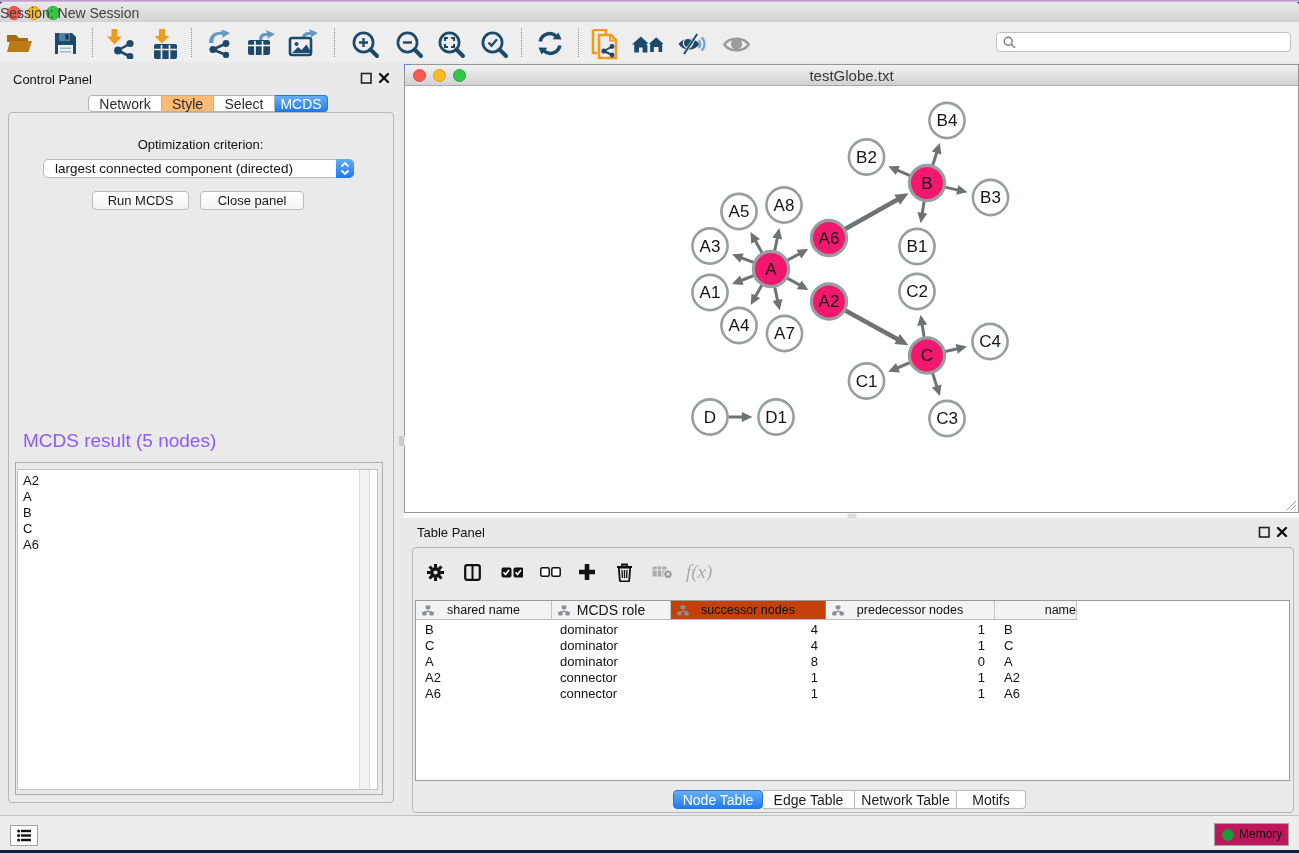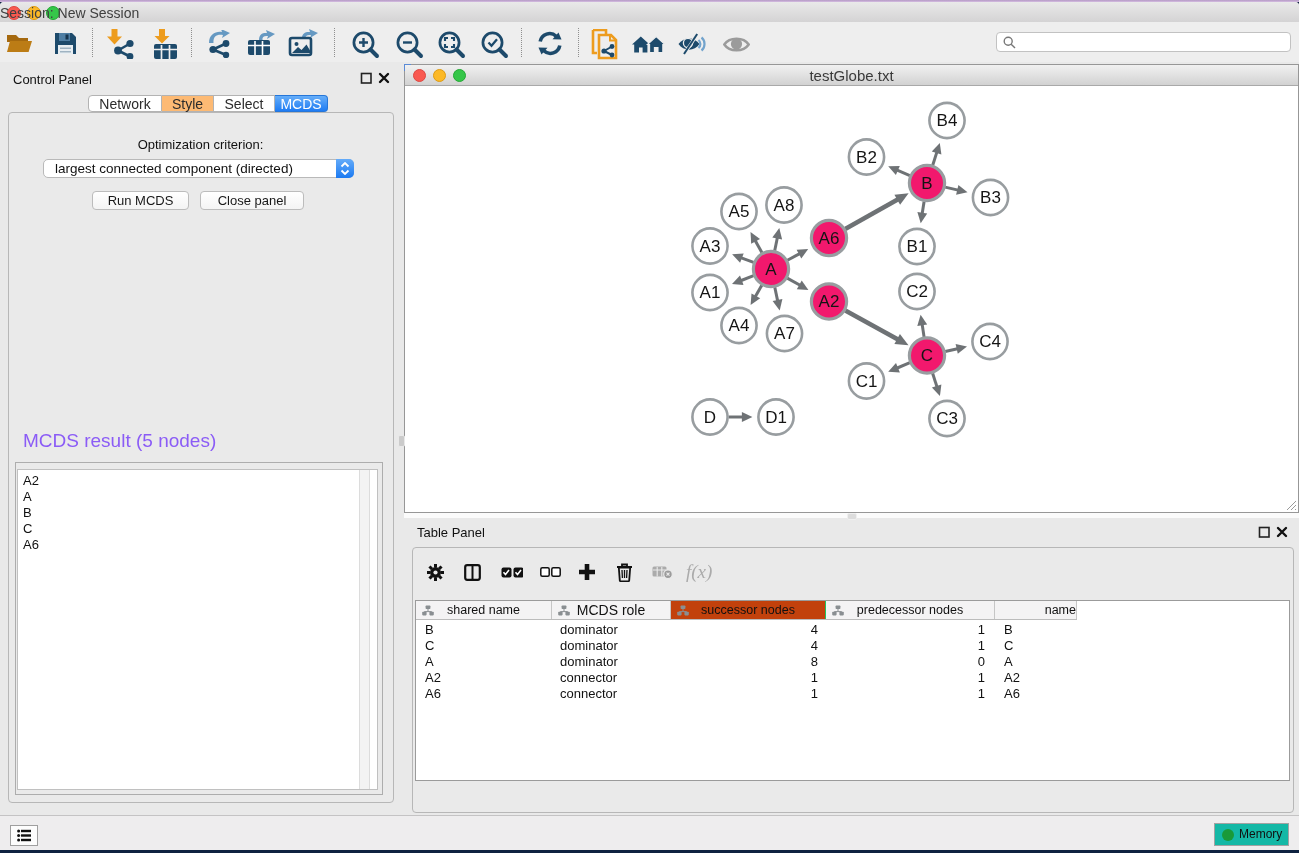--- a/index.html
+++ b/index.html
@@ -378,33 +378,39 @@
       <div style="position:absolute;left:255px;top:69px;width:147px;text-align:right">1</div>
       <div style="position:absolute;left:410px;top:69px;width:159px;text-align:right">1</div>
       <div style="position:absolute;left:588px;top:69px">A2</div>
       <div style="position:absolute;left:9px;top:85px">A6</div>
       <div style="position:absolute;left:144px;top:85px">connector</div>
       <div style="position:absolute;left:255px;top:85px;width:147px;text-align:right">1</div>
       <div style="position:absolute;left:410px;top:85px;width:159px;text-align:right">1</div>
       <div style="position:absolute;left:588px;top:85px">A6</div>
   </div>
 
+  <div class="abs" style="left:673px;top:788px;height:19px;display:flex;font-size:14px">
+    <div style="width:88px;background:linear-gradient(#66aef9,#1f7cf3);border:1px solid #2676d8;border-radius:4px;text-align:center;line-height:19px;color:#fff">Node Table</div>
+    <div style="width:91px;background:#fff;border:1px solid #b9b9b9;border-left:none;border-radius:0;text-align:center;line-height:19px;color:#1a1a1a">Edge Table</div>
+    <div style="width:101px;background:#fff;border:1px solid #b9b9b9;border-left:none;text-align:center;line-height:19px;color:#1a1a1a">Network Table</div>
+    <div style="width:68px;background:#fff;border:1px solid #b9b9b9;border-left:none;border-radius:0 4px 4px 0;text-align:center;line-height:19px;color:#1a1a1a">Motifs</div>
+  </div>
 
   <div id="statusbar">
     <div style="position:absolute;left:10px;top:9px;width:26px;height:19px;background:#fdfdfd;border:1px solid #9f9f9f">
       <svg width="14" height="13" viewBox="0 0 14 13" style="position:absolute;left:6px;top:3px">
         <g fill="#111">
             <circle cx="1.6" cy="2" r="1.5"></circle>
             <circle cx="1.6" cy="6.5" r="1.5"></circle>
             <circle cx="1.6" cy="11" r="1.5"></circle>
         <rect x="4" y="0.8" width="10" height="2.4"></rect>
             <rect x="4" y="5.3" width="10" height="2.4"></rect>
             <rect x="4" y="9.8" width="10" height="2.4"></rect>
           </g>
       </svg>
     </div>
-    <div style="position:absolute;left:1214px;top:7px;width:73px;height:21px;background:#14b8a6;border:1px solid #a2a2a2;font-size:12px;color:#111">
+    <div style="position:absolute;left:1214px;top:7px;width:73px;height:21px;background:#be185d;border:1px solid #a2a2a2;font-size:12px;color:#111">
       <span style="position:absolute;left:7px;top:4.5px;width:12px;height:12px;border-radius:50%;background:#199a38"></span>
       <span style="position:absolute;left:24px;top:3px">Memory</span>
     </div>
 </div>
 </div>
 <div id="deskt"></div>
 
 </body></html>

